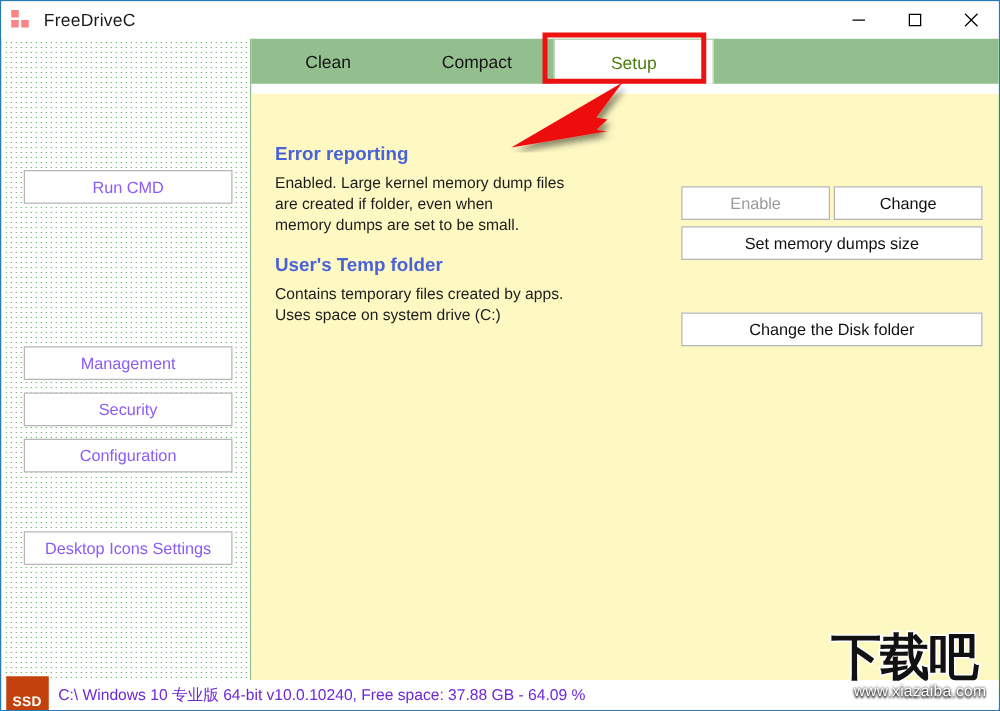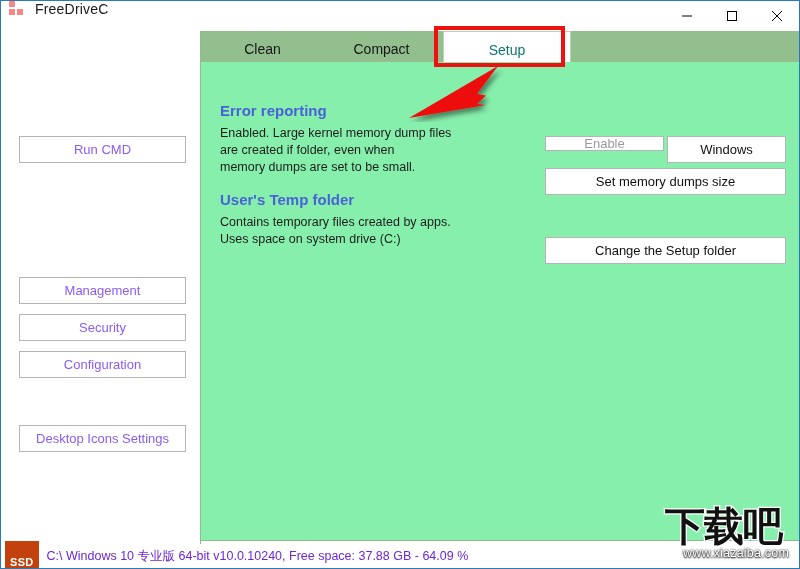--- a/index.html
+++ b/index.html
@@ -21,21 +21,21 @@
   }
 
   
   #title-bar {
     position: absolute;
     left: 0; top: 0;
     width: 798px;
     height: 30px;
     background: #ffffff;
     display: flex;
-    align-items: flex-start;
+    align-items: center;
   }
   #app-icon {
     position: relative;
     width: 16px;
     height: 16px;
     margin-left: 8px;
     flex: 0 0 auto;
   }
   #app-icon i {
     position: absolute;
@@ -124,36 +124,36 @@
     align-items: center;
     justify-content: center;
     font-size: 14px;
     color: #151515;
     cursor: default;
   }
   .tab.active {
     background: #ffffff;
     border: 1px solid #b9d6b6;
     border-bottom: none;
-    color: #0f766e;
+    color: #4d7c0f;
   }
   #tab-clean   { left: 4px;   width: 115px; }
   #tab-compact { left: 123px; width: 115px; }
   #tab-setup   { left: 242px; width: 128px; }
 
   #panel-body {
     position: absolute;
     left: 0;
-    top: 31px;
+    top: 44px;
     width: 599px;
     height: 479px;
     border-bottom: 1px solid #8fbc8f;
     border-right: 1px solid #8fbc8f;
     box-sizing: border-box;
-    background: #86efac;
+    background: #fef9c3;
   }
 
   .sec-title {
     position: absolute;
     font-family: "Liberation Sans", sans-serif;
     font-size: 15px;
     font-weight: bold;
     color: #4a62d8;
     white-space: nowrap;
   }
@@ -319,24 +319,24 @@
 
       <div class="sec-title" style="left:19px; top:40px;">Error reporting</div>
       <div class="sec-desc" style="left:19px; top:63px; width:310px;">Enabled. Large kernel memory dump files
 are created if folder, even when
 memory dumps are set to be small.</div>
 
       <div class="sec-title" style="left:19px; top:129px;">User's Temp folder</div>
       <div class="sec-desc" style="left:19px; top:152px; width:330px;">Contains temporary files created by apps.
 Uses space on system drive (C:)</div>
 
-      <div class="act-btn disabled" style="left:344px; top:74px; width:119px; height:15px;">Enable</div>
-      <div class="act-btn" style="left:466px; top:74px; width:119px; height:27px;">Windows</div>
+      <div class="act-btn disabled" style="left:344px; top:74px; width:119px; height:27px;">Enable</div>
+      <div class="act-btn" style="left:466px; top:74px; width:119px; height:27px;">Change</div>
       <div class="act-btn" style="left:344px; top:106px; width:241px; height:27px;">Set memory dumps size</div>
-      <div class="act-btn" style="left:344px; top:175px; width:241px; height:27px;">Change the Setup folder</div>
+      <div class="act-btn" style="left:344px; top:175px; width:241px; height:27px;">Change the Disk folder</div>
 
     </div>
   </div>
 
   <div id="status-bar">
     <span id="ssd-badge">SSD</span>
     <span id="status-text">C:\ Windows 10 专业版 64-bit v10.0.10240, Free space: 37.88 GB - 64.09 %</span>
   </div>
 
   <div id="anno-rect"></div>

